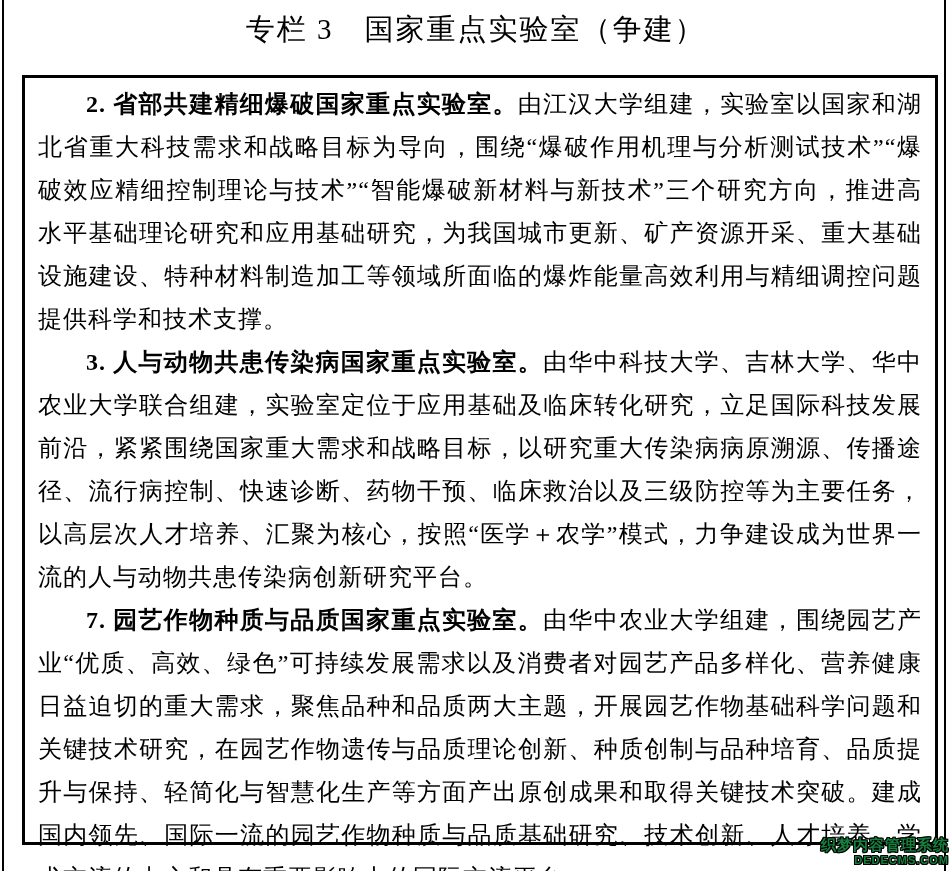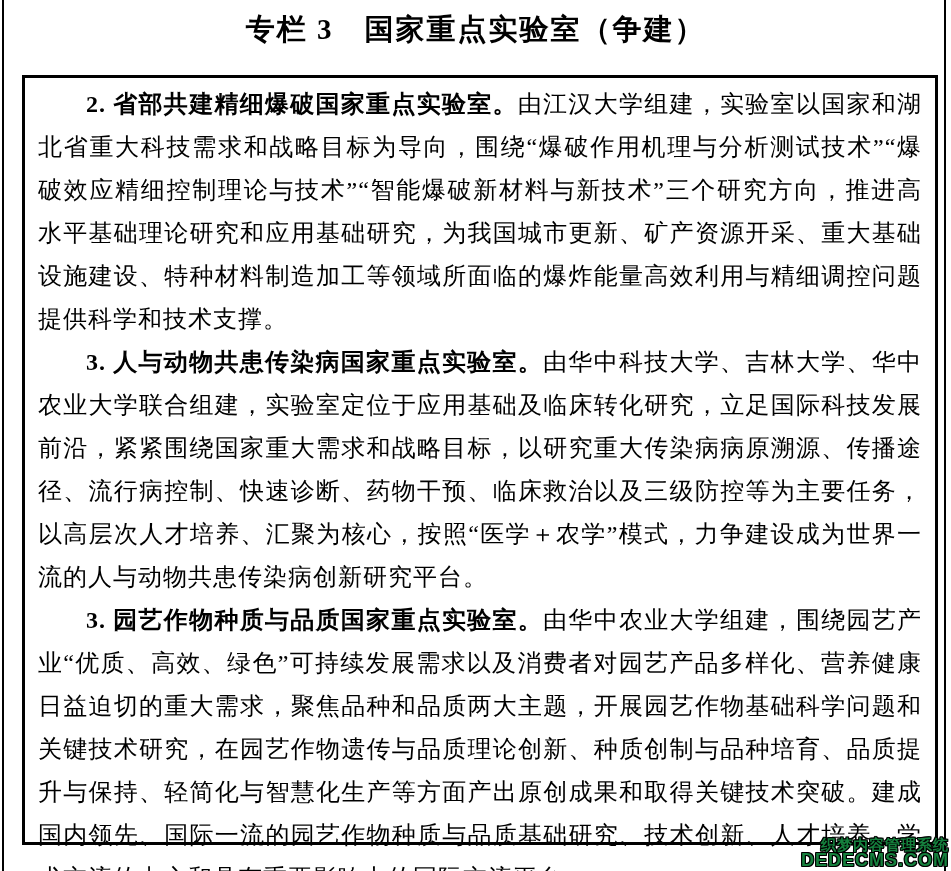--- a/index.html
+++ b/index.html
@@ -19,21 +19,21 @@
     width: 2px;
     background: #000;
   }
   .edge-line.left  { left: 2px; }
   .edge-line.right { right: 5px; }
   .title {
     margin: 0;
     padding-top: 12px;
     text-align: center;
     font-size: 29px;
-    font-weight: bold;
+    font-weight: normal;
     letter-spacing: 2px;
     line-height: 34px;
     white-space: pre;
   }
   .panel {
     position: absolute;
     left: 22px;
     top: 75px;
     width: 916px;
     height: 770px;
@@ -59,33 +59,33 @@
     font-family: Liberation Sans, sans-serif;
     font-weight: bold;
     color: #15803d;
     text-shadow:
       -1px -1px 0 #000, 1px -1px 0 #000,
       -1px  1px 0 #000, 1px  1px 0 #000,
       -1px  0   0 #000, 1px  0   0 #000,
        0   -1px 0 #000, 0    1px 0 #000;
   }
   .watermark .wm-line1 { font-size: 15px; line-height: 17px; letter-spacing: 1px; }
-  .watermark .wm-line2 { font-size: 18px; line-height: 15px; letter-spacing: 1px; }
+  .watermark .wm-line2 { font-size: 11px; line-height: 15px; letter-spacing: 1px; }
 </style>
 </head>
 <body>
 
 <div class="edge-line left"></div>
 <div class="edge-line right"></div>
 
 <h1 class="title">专栏 3　国家重点实验室（争建）</h1>
 
 <div class="panel">
   <p class="para"><span class="lab-heading">2. 省部共建精细爆破国家重点实验室。</span><span>由江汉大学组建，实验室以国家和湖北省重大科技需求和战略目标为导向，围绕“爆破作用机理与分析测试技术”“爆破效应精细控制理论与技术”“智能爆破新材料与新技术”三个研究方向，推进高水平基础理论研究和应用基础研究，为我国城市更新、矿产资源开采、重大基础设施建设、特种材料制造加工等领域所面临的爆炸能量高效利用与精细调控问题提供科学和技术支撑。</span></p>
   <p class="para"><span class="lab-heading">3. 人与动物共患传染病国家重点实验室。</span><span>由华中科技大学、吉林大学、华中农业大学联合组建，实验室定位于应用基础及临床转化研究，立足国际科技发展前沿，紧紧围绕国家重大需求和战略目标，以研究重大传染病病原溯源、传播途径、流行病控制、快速诊断、药物干预、临床救治以及三级防控等为主要任务，以高层次人才培养、汇聚为核心，按照“医学＋农学”模式，力争建设成为世界一流的人与动物共患传染病创新研究平台。</span></p>
-  <p class="para"><span class="lab-heading">3. 园艺作物种质与品质国家重点实验室。</span><span>由华中农业大学组建，围绕园艺产业“优质、高效、绿色”可持续发展需求以及消费者对园艺产品多样化、营养健康日益迫切的重大需求，聚焦品种和品质两大主题，开展园艺作物基础科学问题和关键技术研究，在园艺作物遗传与品质理论创新、种质创制与品种培育、品质提升与保持、轻简化与智慧化生产等方面产出原创成果和取得关键技术突破。建成国内领先、国际一流的园艺作物种质与品质基础研究、技术创新、人才培养、学术交流的中心和具有重要影响力的国际交流平台。</span></p>
+  <p class="para"><span class="lab-heading">7. 园艺作物种质与品质国家重点实验室。</span><span>由华中农业大学组建，围绕园艺产业“优质、高效、绿色”可持续发展需求以及消费者对园艺产品多样化、营养健康日益迫切的重大需求，聚焦品种和品质两大主题，开展园艺作物基础科学问题和关键技术研究，在园艺作物遗传与品质理论创新、种质创制与品种培育、品质提升与保持、轻简化与智慧化生产等方面产出原创成果和取得关键技术突破。建成国内领先、国际一流的园艺作物种质与品质基础研究、技术创新、人才培养、学术交流的中心和具有重要影响力的国际交流平台。</span></p>
 
 </div>
 
 <div class="watermark">
   <div class="wm-line1">织梦内容管理系统</div>
   <div class="wm-line2">DEDECMS.COM</div>
 </div>
 
 </body></html>

